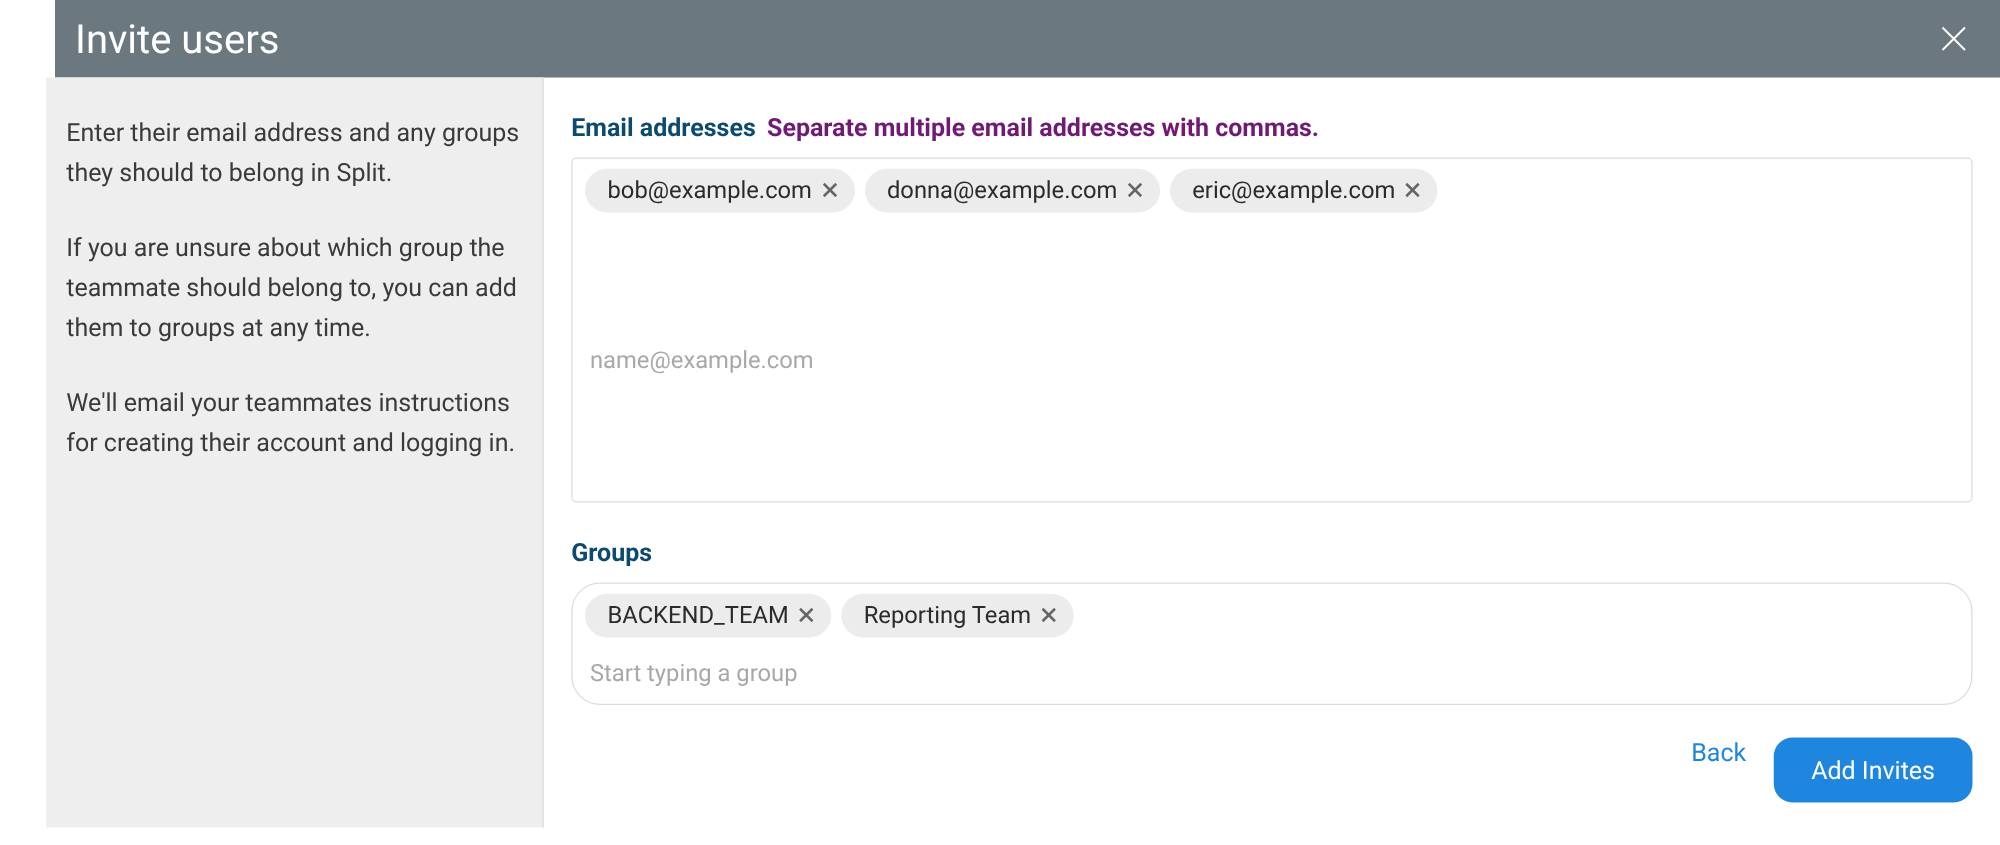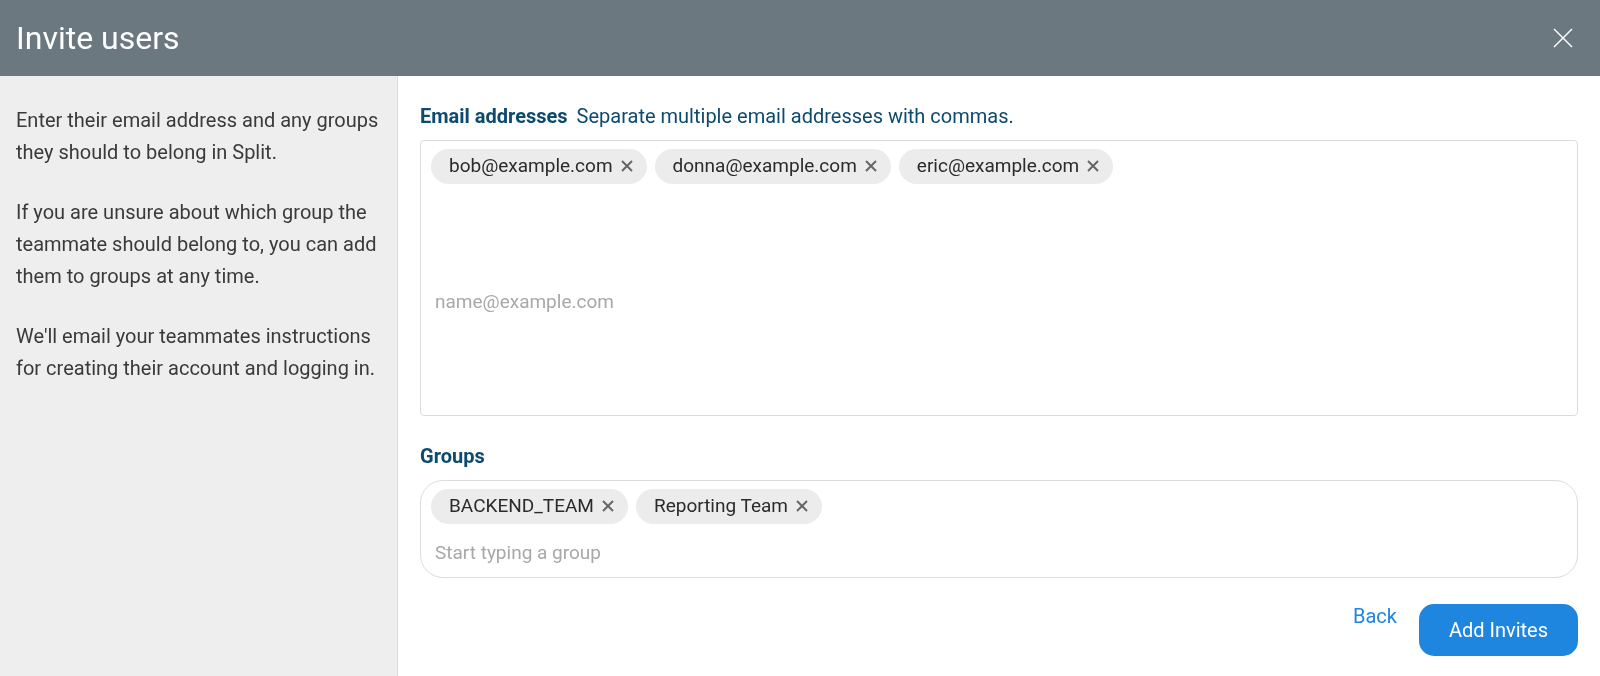--- a/index.html
+++ b/index.html
@@ -11,25 +11,26 @@
       font-family: -apple-system, BlinkMacSystemFont, "Segoe UI", Roboto, Helvetica, Arial, sans-serif;
       font-size: 18px;
       color: #2b2b2b;
       background: #fff;
       width: 1600px;
       height: 676px;
       overflow: hidden;
     }
     .header {
       background: #6b7880;
-      height: 76px;
+      height: 62px;
       display: flex;
       align-items: center;
       justify-content: space-between;
       padding: 0 24px 0 16px;
+      margin-left: 44px;
     }
     .header-title {
       color: #fff;
       font-size: 32px;
       font-weight: 400;
     }
     .close-btn {
       width: 26px;
       height: 26px;
       color: #fff;
@@ -49,41 +50,42 @@
       height: calc(100% - 76px);
     }
     .sidebar {
       width: 398px;
       background: #eeeeee;
       border-right: 1px solid #dddddd;
       padding: 28px 16px;
       color: #3a3a3a;
       font-size: 20px;
       line-height: 1.6;
+      margin-left: 37px;
     }
     .sidebar p {
       margin-bottom: 28px;
     }
     .main {
       flex: 1;
       padding: 28px 22px 20px 22px;
       display: flex;
       flex-direction: column;
     }
     .field-label-row {
       margin-bottom: 12px;
       font-size: 20px;
     }
     .field-label {
       font-weight: 700;
       color: #0c4a6e;
     }
     .field-hint {
-      font-weight: 400;
-      color: #0c4a6e;
+      font-weight: 700;
+      color: #701a75;
       margin-left: 4px;
     }
     .tag-input-box {
       border: 1px solid #dcdcdc;
       border-radius: 4px;
       padding: 8px 10px;
       display: flex;
       flex-wrap: wrap;
       gap: 8px;
       align-items: flex-start;

